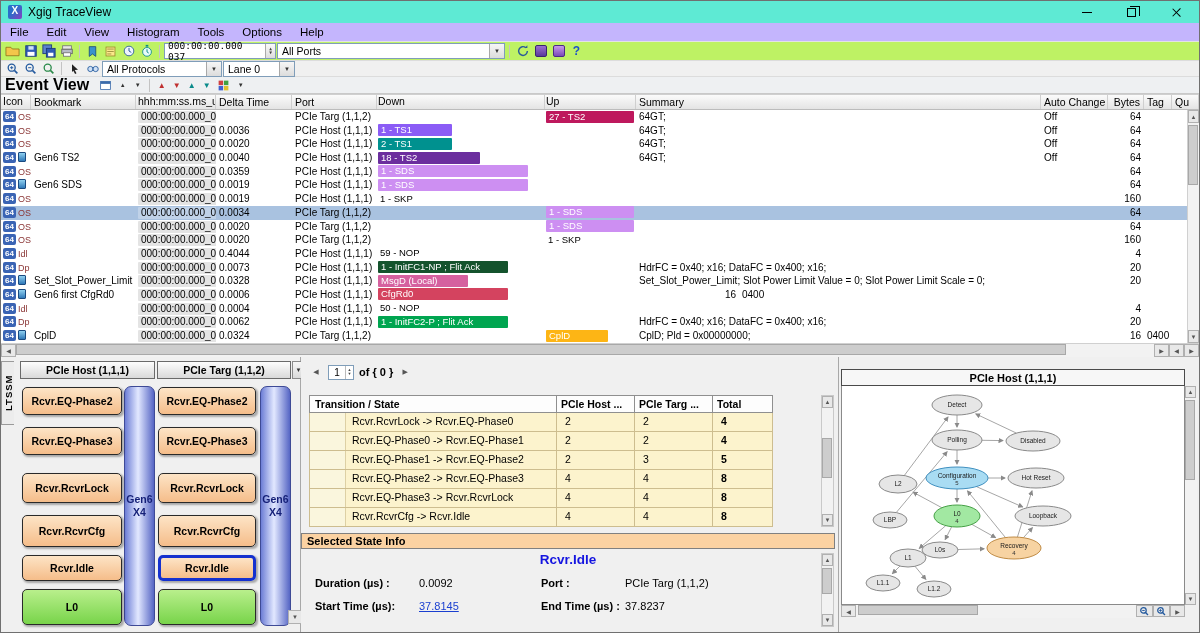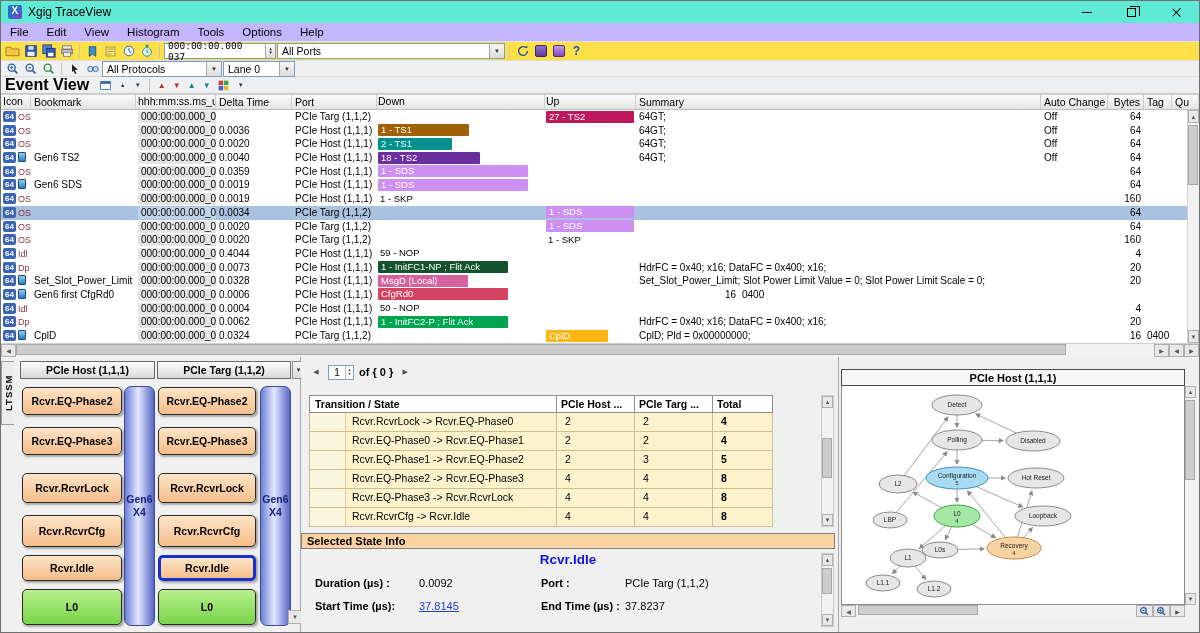--- a/index.html
+++ b/index.html
@@ -18,21 +18,21 @@
   .glyph-max{width:9px;height:9px;border:1px solid #000;display:block;position:relative;}
   .glyph-max::before{content:"";position:absolute;left:2px;top:-3px;width:9px;height:9px;border:1px solid #000;border-bottom:none;border-left:none;}
   .glyph-close{position:relative;width:11px;height:11px;display:block;}
   .glyph-close::before,.glyph-close::after{content:"";position:absolute;left:5px;top:0;width:1.4px;height:11px;background:#000;}
   .glyph-close::before{transform:rotate(45deg);}
   .glyph-close::after{transform:rotate(-45deg);}
   
   #menubar{left:0;top:22px;width:1198px;height:19px;background:#c4b5fd;display:flex;align-items:center;border-bottom:1px solid #e3e3e3;}
   .menu-item{padding:2px 9px;font-size:11.5px;cursor:default;}
   
-  #toolbar1{left:0;top:41px;width:1198px;height:19px;background:#fde047;display:flex;align-items:center;gap:1px;padding:0 3px;border-bottom:1px solid #dcdcdc;}
+  #toolbar1{left:0;top:41px;width:1198px;height:19px;background:#bef264;display:flex;align-items:center;gap:1px;padding:0 3px;border-bottom:1px solid #dcdcdc;}
   #toolbar2{left:0;top:60px;width:1198px;height:16px;background:#f0f0f0;display:flex;align-items:center;gap:1px;padding:0 3px;border-bottom:1px solid #dcdcdc;}
   #eventbar{left:0;top:76px;width:1198px;height:17px;background:#eef0f2;display:flex;align-items:center;gap:2px;padding:0 4px;border-bottom:1px solid #c9c9c9;}
   .tbtn{width:17px;height:16px;display:flex;align-items:center;justify-content:center;border:1px solid transparent;flex:0 0 auto;}
   .tbtn svg{display:block;}
   .tbtn.small{width:13px;font-size:6px;color:#333;}
   .sep{width:1px;height:13px;background:#c3c3c3;margin:0 3px;flex:0 0 auto;}
   #timefield{width:112px;height:16px;background:#fff;border:1px solid #7f9db9;display:flex;align-items:center;font-family:"DejaVu Sans Mono",monospace;font-size:9.5px;padding-left:3px;}
   #timefield .spin{margin-left:auto;width:10px;display:flex;flex-direction:column;align-items:center;line-height:4px;font-size:4.5px;color:#444;background:linear-gradient(#fafafa,#ddd);height:100%;justify-content:center;border-left:1px solid #aaa;}
   .combo{height:16px;background:#fff;border:1px solid #7f9db9;display:flex;align-items:center;font-size:10.5px;padding-left:4px;position:relative;flex:0 0 auto;}
   .combo .drop{margin-left:auto;width:15px;height:100%;background:linear-gradient(#f6f6f6,#dcdcdc);border-left:1px solid #a8a8a8;display:flex;align-items:center;justify-content:center;font-size:6px;color:#333;}
@@ -356,21 +356,21 @@
         <div class="td c-bytes">64</div>
         <div class="td c-tag"></div>
         <div class="td c-qu"></div>
       </div>
       <div class="trace-row">
         <div class="td c-icon"><span class="b64">64</span><span class="kind">OS</span></div>
         <div class="td c-bookmark"></div>
         <div class="td c-time"><span class="chip">000:00:00.000_037</span></div>
         <div class="td c-delta">0.0036</div>
         <div class="td c-port">PCIe Host (1,1,1)</div>
-        <div class="td c-down"><span class="blk" style="background: #a16207; width: 91px;">1 - TS1</span></div>
+        <div class="td c-down"><span class="blk" style="background: #8b5cf6; width: 74px;">1 - TS1</span></div>
         <div class="td c-up"></div>
         <div class="td c-summary">64GT;</div>
         <div class="td c-auto">Off</div>
         <div class="td c-bytes">64</div>
         <div class="td c-tag"></div>
         <div class="td c-qu"></div>
       </div>
       <div class="trace-row">
         <div class="td c-icon"><span class="b64">64</span><span class="kind">OS</span></div>
         <div class="td c-bookmark"></div>

